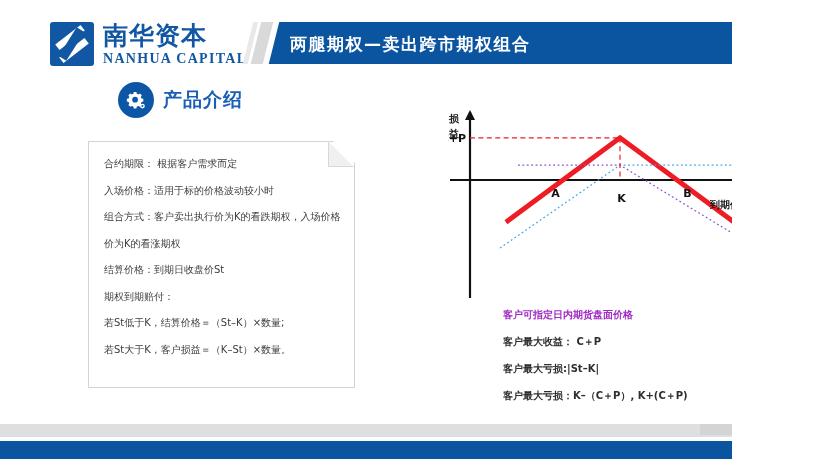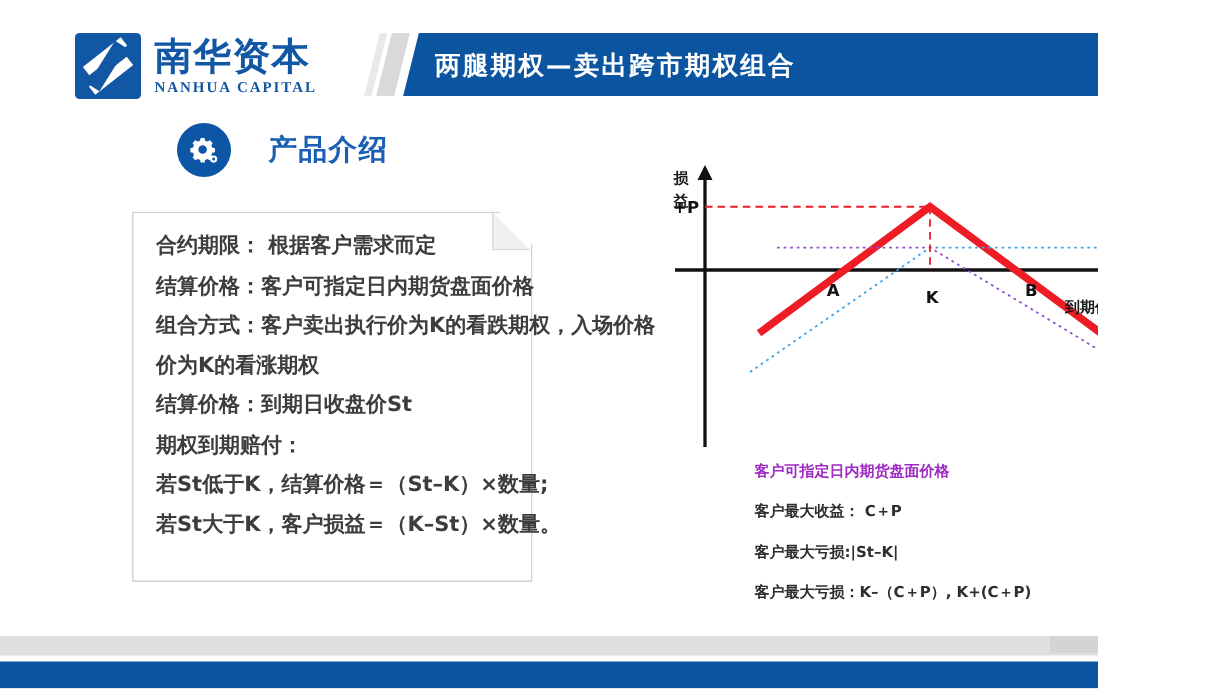--- a/index.html
+++ b/index.html
@@ -14,49 +14,49 @@
 
   
   .logo-wrap{position:absolute;left:50px;top:22px;display:flex;align-items:center;gap:9px;}
   .logo-mark{width:44px;height:44px;background:#1257a3;border-radius:3px;position:relative;overflow:hidden;}
   .logo-mark .bar{position:absolute;background:#ffffff;}
   .logo-mark .b1{width:32px;height:7px;left:4px;top:12px;transform:rotate(-38deg);}
   .logo-mark .b2{width:32px;height:7px;left:8px;top:25px;transform:rotate(-38deg);}
   .logo-mark .diag{position:absolute;width:9px;height:34px;left:17px;top:5px;background:#1257a3;transform:rotate(32deg);}
   .logo-text{display:flex;flex-direction:column;line-height:1;}
   .logo-cn{font-size:25px;font-weight:bold;color:#1257a3;letter-spacing:1px;font-family:"DejaVu Sans",sans-serif;}
-  .logo-en{font-size:10px;font-weight:bold;color:#1257a3;letter-spacing:1.3px;margin-top:4px;font-family:"Liberation Serif",serif;}
+  .logo-en{font-size:14px;font-weight:bold;color:#1257a3;letter-spacing:1.3px;margin-top:4px;font-family:"Liberation Serif",serif;}
 
   .hdr-slash{position:absolute;left:256px;top:22px;width:12px;height:42px;background:#d9d9d9;transform:skewX(-14deg);}
   .hdr-slash2{position:absolute;left:248px;top:22px;width:5px;height:42px;background:#e9e9e9;transform:skewX(-14deg);}
   .hdr-bar{position:absolute;left:274px;top:22px;width:480px;height:42px;background:#0b54a0;transform:skewX(-14deg);}
   .hdr-bar-lt{position:absolute;left:750px;top:22px;width:80px;height:42px;background:#0e9fdb;transform:skewX(-14deg);}
   .hdr-title{position:absolute;left:290px;top:29px;width:420px;height:30px;
     font-size:17px;font-weight:bold;color:#ffffff;letter-spacing:1.5px;
     font-family:"DejaVu Sans",sans-serif;line-height:30px;white-space:nowrap;}
 
   
-  .sec{position:absolute;display:flex;align-items:center;gap:25px;}
+  .sec{position:absolute;display:flex;align-items:center;gap:9px;}
   .sec-icon{width:36px;height:36px;border-radius:50%;background:#0d56a6;display:flex;align-items:center;justify-content:center;}
   .sec-label{font-size:19px;font-weight:bold;color:#1a5fb4;letter-spacing:1px;font-family:"DejaVu Sans",sans-serif;}
   #sec-left{left:118px;top:82px;}
   #sec-right{left:520px;top:82px;}
 
   
   .note{position:absolute;left:88px;top:141px;width:265px;height:245px;
     background:#ffffff;border:1px solid #d3d3d3;
     box-shadow:1.5px 1.5px 3px rgba(0,0,0,0.13);
     clip-path:polygon(0 0, calc(100% - 22px) 0, 100% 22px, 100% 100%, 0 100%);
   }
   .note-fold{position:absolute;left:328px;top:141px;width:25px;height:25px;
     background:#f0f0f0;border-left:1px solid #d8d8d8;border-bottom:1px solid #d8d8d8;
     clip-path:polygon(0 0, 100% 100%, 0 100%);}
   .note-body{position:absolute;left:104px;top:158px;width:246px;}
-  .note-line{font-size:14px;color:#3d3d3d;line-height:12px;margin-bottom:14.5px;
-    font-family:"DejaVu Sans",sans-serif;white-space:nowrap;font-weight:700;}
+  .note-line{font-size:10px;color:#3d3d3d;line-height:12px;margin-bottom:14.5px;
+    font-family:"DejaVu Sans",sans-serif;white-space:nowrap;font-weight:400;}
 
   
   .chart{position:absolute;left:448px;top:108px;width:340px;height:195px;}
   .chart svg{display:block;}
   .axis-lab{font-size:10px;font-weight:bold;fill:#1a1a1a;font-family:"DejaVu Sans",sans-serif;}
   .pt-lab{font-size:11px;font-weight:bold;fill:#111;font-family:"DejaVu Sans",sans-serif;}
 
   
   .rnotes{position:absolute;left:503px;top:308px;width:300px;}
   .rnote{font-size:10px;color:#2e2e2e;line-height:13px;margin-bottom:14px;
@@ -104,21 +104,21 @@
       </svg>
     </span>
     <span class="sec-label">产品介绍</span>
   </div>
 
 
   <div class="note"></div>
   <div class="note-fold"></div>
   <div class="note-body">
     <div class="note-line">合约期限：   根据客户需求而定</div>
-    <div class="note-line">结算价格：客户可指定日内期货盘面价格</div>
+    <div class="note-line">入场价格：适用于标的价格波动较小时</div>
     <div class="note-line">组合方式：客户卖出执行价为K的看跌期权，入场价格</div>
     <div class="note-line">价为K的看涨期权</div>
     <div class="note-line">结算价格：到期日收盘价St</div>
     <div class="note-line">期权到期赔付：</div>
     <div class="note-line">若St低于K，结算价格＝（St–K）×数量;</div>
     <div class="note-line">若St大于K，客户损益＝（K–St）×数量。</div>
   </div>
 
   <div class="chart">
     <svg id="chart-svg" width="340" height="195" viewBox="0 0 340 195">

